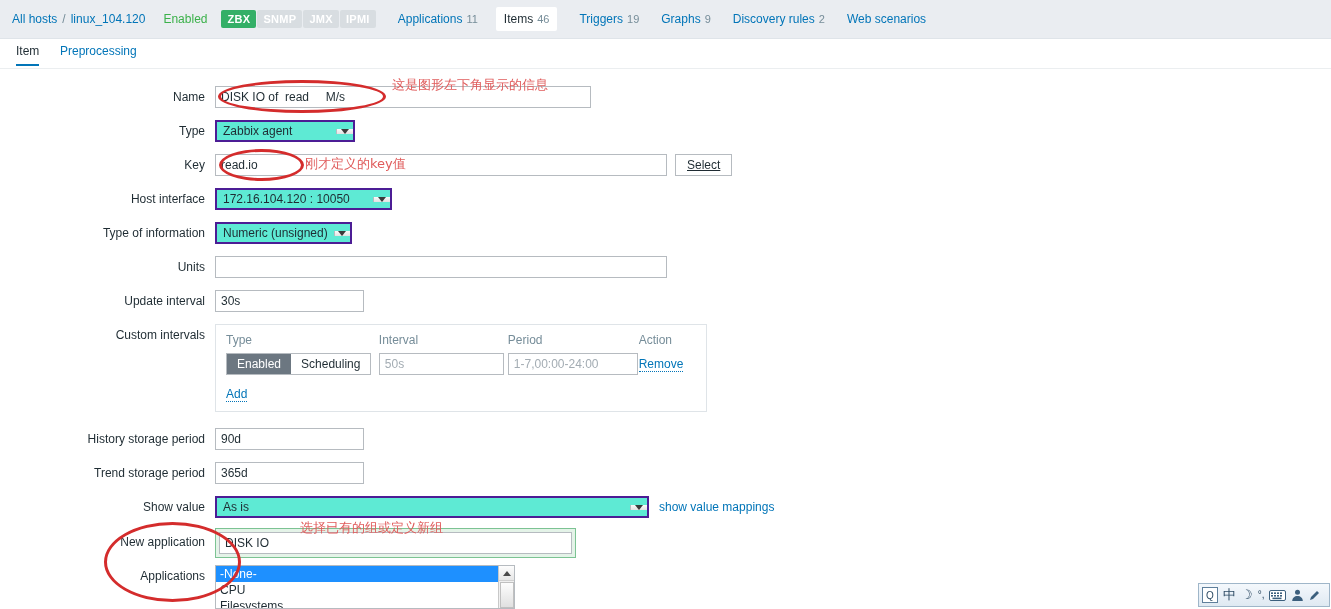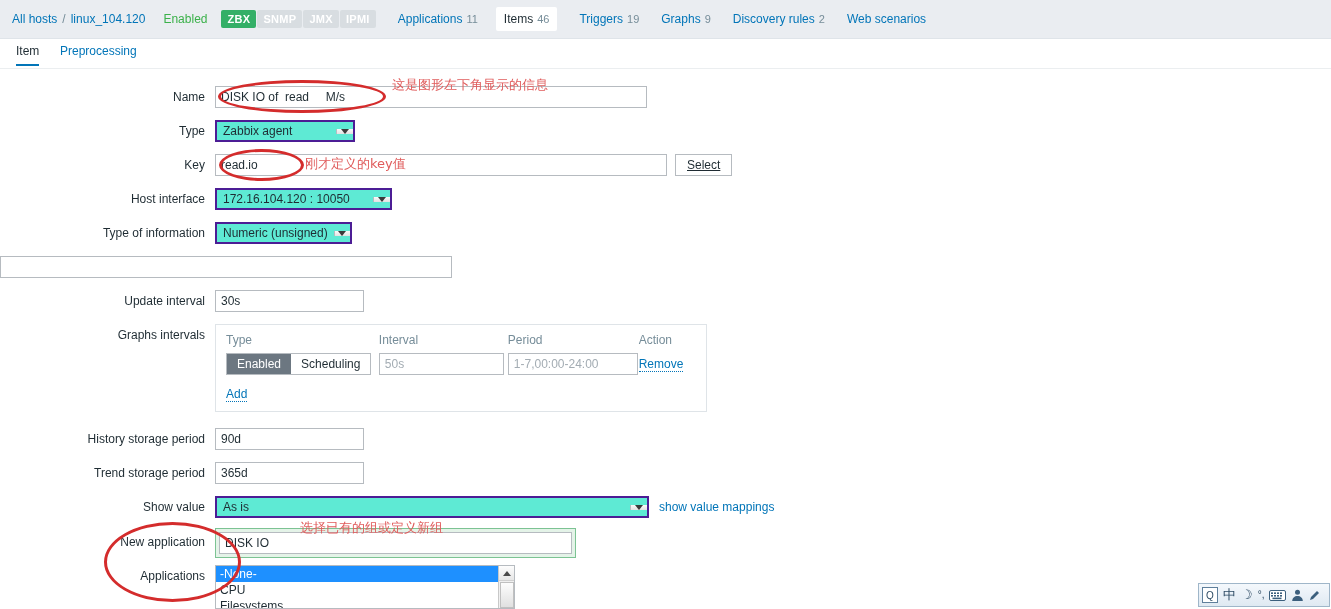--- a/index.html
+++ b/index.html
@@ -227,21 +227,21 @@
 
   <div class="tabbar">
     <span class="tab active">Item</span>
     <span class="tab idle">Preprocessing</span>
   </div>
 
   <div class="form">
 
     <div class="row" style="left:0; top:16px;">
       <div class="lbl">Name</div>
-      <input class="inp" style="width: 432px;" value="DISK IO of  read     M/s">
+      <input class="inp" style="width: 376px;" value="DISK IO of  read     M/s">
     </div>
 
     <div class="row" style="left:0; top:50px;">
       <div class="lbl">Type</div>
       <div class="sel-wrap" style="width:140px;">
         <span class="sel-txt" style="flex:1;">Zabbix agent</span>
         <span class="sel-arrow">
             <i class="caret"></i>
           </span>
       </div>
@@ -267,30 +267,31 @@
       <div class="lbl">Type of information</div>
       <div class="sel-wrap" style="width:137px;">
         <span class="sel-txt" style="flex:1;">Numeric (unsigned)</span>
         <span class="sel-arrow">
             <i class="caret"></i>
           </span>
       </div>
     </div>
 
     <div class="row" style="left:0; top:186px;">
+      <div class="lbl">Units</div>
       <input class="inp" style="width: 452px;" value="">
     </div>
 
     <div class="row" style="left:0; top:220px;">
       <div class="lbl">Update interval</div>
       <input class="inp" style="width: 149px;" value="30s">
     </div>
 
     <div class="row" style="left:0; top:254px;">
-      <div class="lbl">Graphs intervals</div>
+      <div class="lbl">Custom intervals</div>
       <div class="ci-box">
         <div class="ci-head">
           <span class="ci-c1">Type</span>
           <span class="ci-c2">Interval</span>
           <span class="ci-c3">Period</span>
           <span class="ci-c4">Action</span>
         </div>
         <div class="ci-row">
           <span class="ci-c1">
             <span class="seg">

